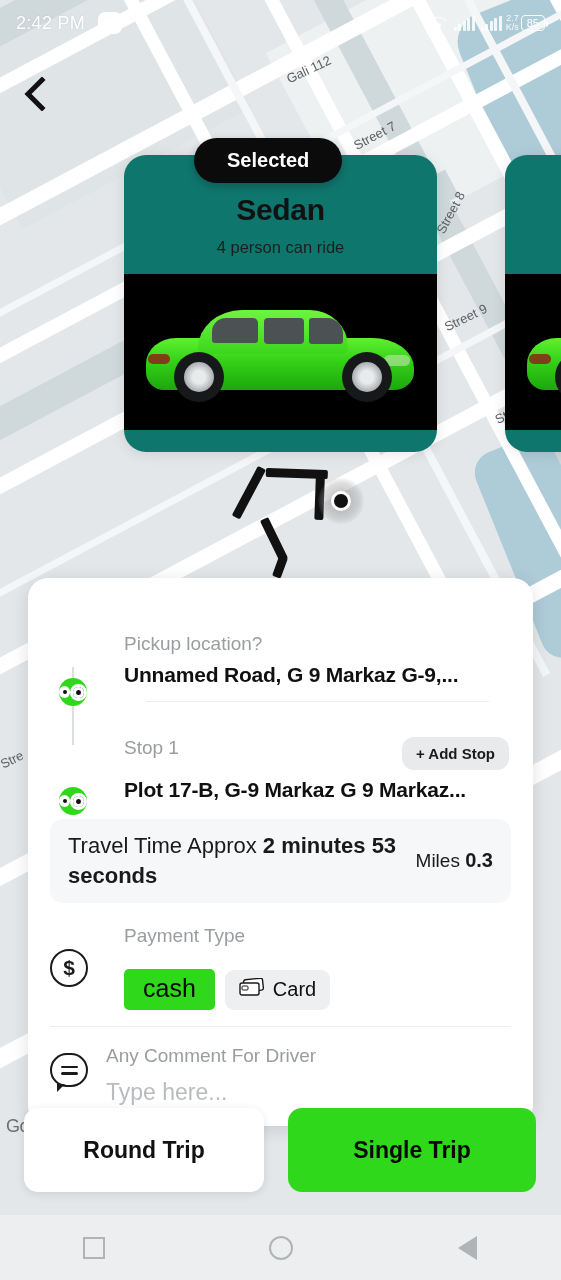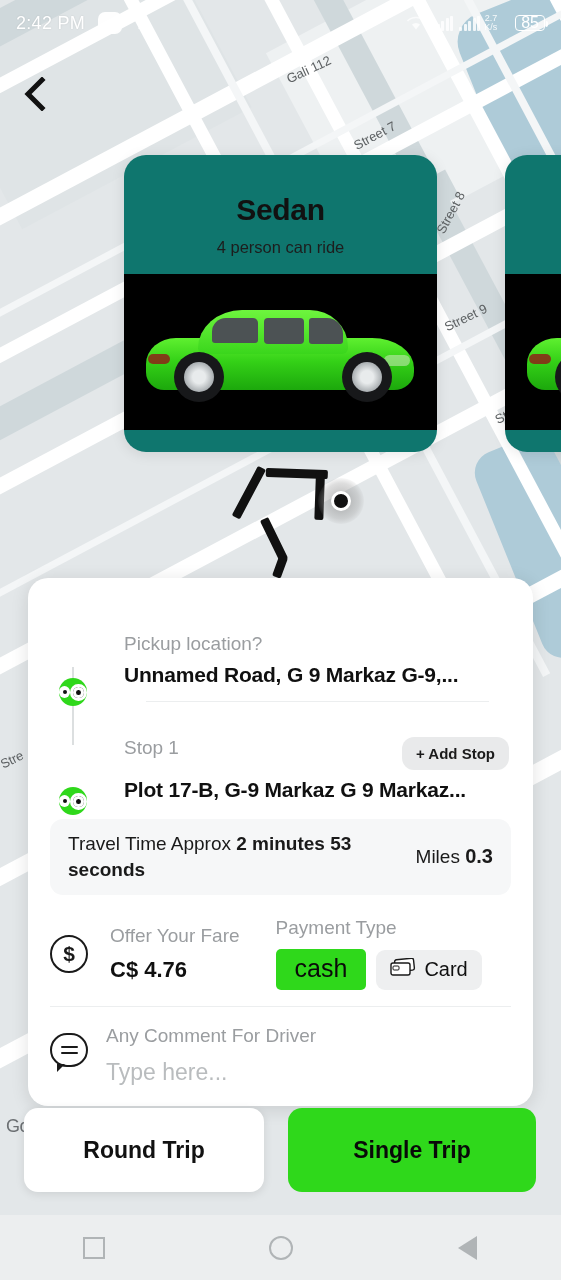--- a/index.html
+++ b/index.html
@@ -85,23 +85,23 @@
     width: 24px; height: 22px; border-radius: 7px;
     background: #fff; margin-left: 13px; opacity: .95;
   }
   #statusbar .qmark { margin-left: 13px; font-size: 15px; opacity: .85;}
   #statusbar .spacer { flex: 1; }
   .sbicon { margin-left: 6px; opacity: .85; display: flex; align-items: flex-end; }
   .bars { display: flex; align-items: flex-end; gap: 1.5px; height: 15px; }
   .bars i { display: block; width: 3px; background: #fff; border-radius: 1px; }
   .speed { font-size: 9px; line-height: 9px; text-align: right; margin-left: 4px; opacity: .9;}
   .batt {
-    margin-left: 18px;
+    margin-left: 2px;
     border: 1.5px solid #fff; border-radius: 4px;
-    padding: 1px 5px; font-size: 16px; line-height: 12px;
+    padding: 1px 5px; font-size: 11px; line-height: 12px;
     position: relative;
   }
   .batt::after{
     content:""; position:absolute; right:-4px; top:5px;
     width:2px;height:6px;background:#fff;border-radius:0 2px 2px 0;
   }
 
   
   #backbtn {
     position: absolute; left: 14px; top: 74px;
@@ -254,21 +254,21 @@
     white-space: nowrap;
   }
 
   #traveltime {
     margin: 17px 22px 0 22px;
     background: #f6f7f8;
     border-radius: 13px;
     padding: 12px 18px 13px 18px;
     display: flex; align-items: center; gap: 10px;
   }
-  #traveltime .tt-left { flex: 1; font-size: 19px; color: #1a1a1a; line-height: 1.35; }
+  #traveltime .tt-left { flex: 1; font-size: 22px; color: #1a1a1a; line-height: 1.35; }
   #traveltime .tt-left .lbl { color: #1a1a1a; font-weight: 400; }
   #traveltime .tt-left .val { font-weight: bold; }
   #traveltime .tt-right { font-size: 19px; color: #1a1a1a; white-space: nowrap; }
   #traveltime .tt-right .val { font-weight: bold; font-size: 20px; }
 
   #fare {
     margin: 22px 22px 0 22px;
     display: flex; align-items: center;
     padding-bottom: 16px;
     border-bottom: 1px solid #eceeef;
@@ -277,21 +277,21 @@
     width: 38px; height: 38px; border-radius: 50%;
     border: 2.2px solid #1a1a1a;
     display:flex;align-items:center;justify-content:center;
     font-size: 21px; font-weight: bold; color:#1a1a1a;
     flex: 0 0 auto;
   }
   #fare .farecol { margin-left: 22px; }
   #fare .flabel { font-size: 19px; color: #9a9da0; }
   #fare .fvalue { font-size: 22px; font-weight: bold; color: #101010; margin-top: 10px; }
   #fare .paycol { margin-left: 36px; flex: 1; }
-  #fare .paybtns { display: flex; align-items: center; gap: 10px; margin-top: 10px;}
+  #fare .paybtns { display: flex; align-items: center; gap: 10px; margin-top: 22px;}
   #cashbtn {
     background: #2fd81b; color: #0a0a0a;
     font-size: 25px;
     padding: 5px 19px 7px;
     border-radius: 5px; cursor: pointer;
   }
   #cardbtn {
     background: #eeeff0; color: #101010;
     font-size: 20px;
     padding: 8px 14px; border-radius: 9px;
@@ -484,20 +484,21 @@
           <div class="carbody"></div>
 
           <div class="taillamp"></div>
 
           <div class="wheel rear"></div>
 
         </div>
       </div>
     </div>
 
+    <div id="selbadge">Selected</div>
   </div>
 
   <div id="sheet">
 
     <div class="loc-block">
       <div class="rail"></div>
 
       <div class="pin" id="pin1">
           <div class="inner"></div>
         </div>
@@ -527,24 +528,20 @@
         <span class="val">2 minutes 53 seconds</span>
       </div>
       <div class="tt-right">
         <span>Miles</span>
         <span class="val">0.3</span>
       </div>
     </div>
 
     <div id="fare">
       <div class="circle-icon">$</div>
-      <div class="farecol">
-        <div class="flabel">Offer Your Fare</div>
-        <div class="fvalue">C$ 4.76</div>
-      </div>
       <div class="paycol">
         <div class="flabel">Payment Type</div>
         <div class="paybtns">
           <div id="cashbtn">cash</div>
           <div id="cardbtn">
             <span>
               <svg width="26" height="19" viewBox="0 0 26 19">
                 <rect x="5" y="1" width="19" height="12" rx="2" fill="#fff" stroke="#1a1a1a" stroke-width="1.4" transform="rotate(-6 14 7)"></rect>
                 <rect x="1" y="5" width="19" height="12" rx="2" fill="#fff" stroke="#1a1a1a" stroke-width="1.4"></rect>
                 <rect x="3" y="8" width="6" height="4" rx="1" fill="none" stroke="#1a1a1a" stroke-width="1"></rect>

